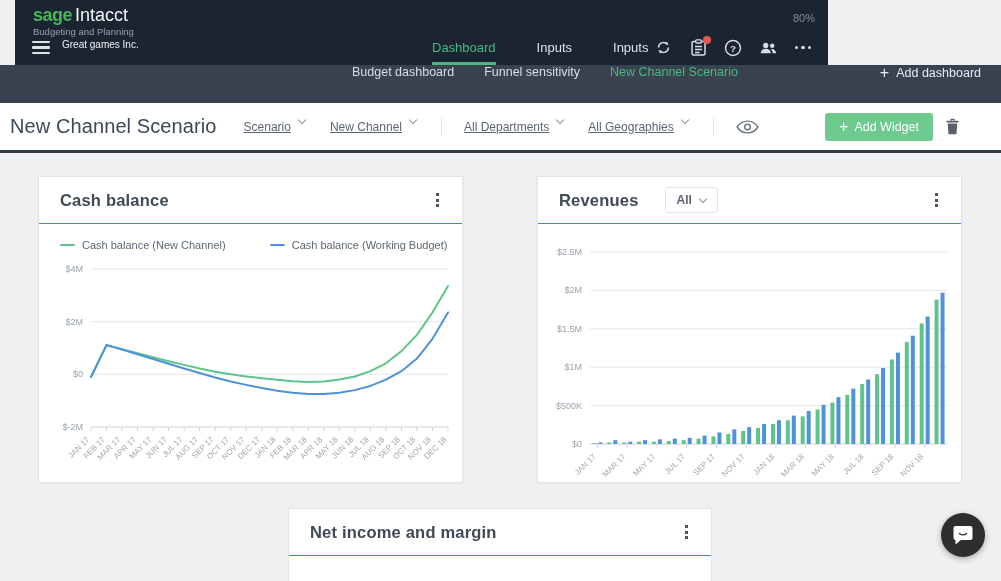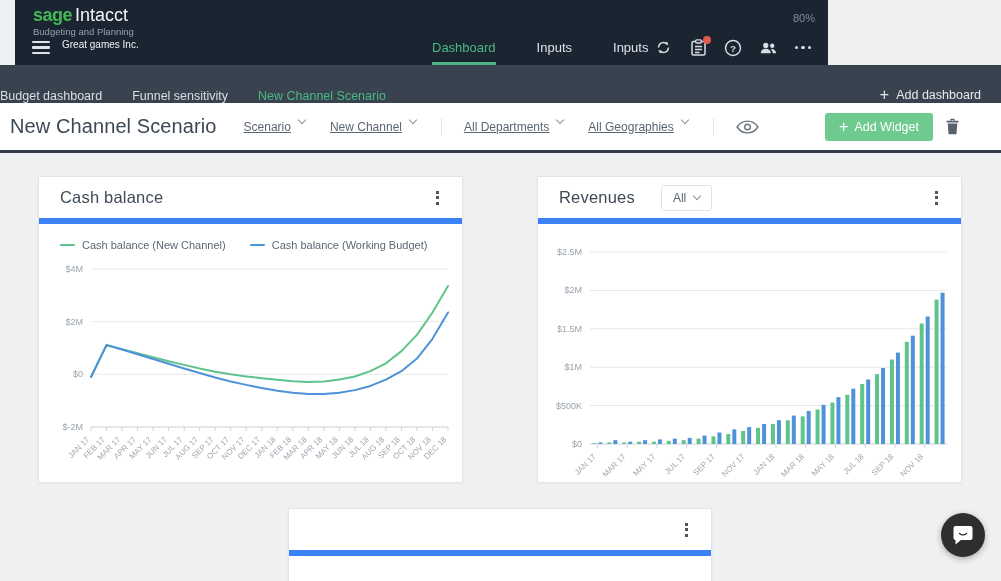--- a/index.html
+++ b/index.html
@@ -20,21 +20,21 @@
   .tabs { position:absolute; left:417px; top:0; height:35px; display:flex; gap:41px; }
   .tab { height:35px; display:flex; align-items:center; font-size:13px; color:#dde2e8; border-bottom:3px solid transparent; padding-top:3px; cursor:pointer; }
   .tab.active { color:var(--accent); border-bottom-color:var(--accent); }
   .top-icons { position:absolute; right:16px; top:0; height:35px; display:flex; align-items:center; gap:17px; }
   .ticon { position:relative; width:18px; height:18px; display:flex; align-items:center; justify-content:center; cursor:pointer; }
   .ticon svg { display:block; }
   .badge { position:absolute; top:-3px; right:-4px; width:8px; height:8px; border-radius:50%; background:var(--badge_red); }
   .dots-h { display:flex; gap:3px; } .dots-h i { width:3.5px; height:3.5px; border-radius:50%; background:#d7dde3; }
 
   
-  .dashbar { position:absolute; top:65px; left:0; width:1001px; height:38px; background:var(--slate); display:flex; align-items:flex-end; }
+  .dashbar { position:absolute; top:65px; left:0; width:1001px; height:38px; background:var(--slate); display:flex; align-items:flex-start; padding-left:352px; }
   .dash-item { font-size:12.5px; color:#d9dee4; margin-right:30px; cursor:pointer; white-space:nowrap; }
   .dash-item.active { color:var(--accent); }
   .dashbar-right { margin-left:auto; display:flex; align-items:center; padding-right:20px; gap:18px; }
   .add-dash { display:flex; align-items:center; gap:7px; color:#e6eaee; font-size:12.5px; cursor:pointer; }
   .plus { font-size:16px; font-weight:300; line-height:1; }
   .create-report { display:flex; align-items:center; gap:8px; color:#f0f3f6; font-size:12.5px; border:1px solid #dfe3e8; border-radius:2px; height:29px; padding:0 13px; cursor:pointer; background:transparent; }
 
   
   .filterbar { position:absolute; top:103px; left:0; width:1001px; height:47px; background:#fff; display:flex; align-items:center; padding:0 0 0 10px; }
   .page-title { font-size:20px; color:#3d4855; font-weight:400; margin-right:27px; letter-spacing:0.1px; }
@@ -45,26 +45,26 @@
   .add-widget { margin-left:auto; display:flex; align-items:center; gap:6px; background:var(--button_green); color:#fff; font-size:12.5px; border:none; border-radius:3px; height:28px; padding:0 14px; cursor:pointer; }
   .trash-btn { margin:0 41px 0 12px; cursor:pointer; display:flex; align-items:center; }
   .header-shadow { position:absolute; top:150px; left:0; width:1001px; height:3px; background:#333d49; }
 
   
   .content { position:absolute; top:153px; left:0; width:1001px; height:428px; background:var(--bg); }
   .card { position:absolute; background:#fff; border:1px solid #e2e5e8; box-shadow:0 1px 2px rgba(40,50,60,.05); }
   .card-cash { left:38px; top:23px; width:425px; height:307px; }
   .card-rev  { left:537px; top:23px; width:425px; height:307px; }
   .card-net  { left:288px; top:355px; width:424px; height:120px; }
-  .card-head { height:47px; display:flex; align-items:center; padding:0 21px; border-bottom:6px solid #3b82f6; }
+  .card-head { height:47px; display:flex; align-items:center; padding:0 21px; border-bottom:1px solid #3b82f6;font-weight:bold; }
   .card-title { font-size:16.5px; color:#3f4a57; letter-spacing:0.2px; }
   .kebab { margin-left:auto; display:flex; flex-direction:column; gap:2.5px; padding:4px 2px; cursor:pointer; }
   .kebab i { width:3px; height:3px; background:#4d565f; }
   .mini-select { margin-left:26px; display:flex; align-items:center; border:1px solid #dfe3e7; border-radius:3px; height:26px; padding:0 11px; font-size:12px; color:#5b6570; cursor:pointer; }
-  .legend { display:flex; gap:24px; padding:15px 0 0 21px; font-size:11px; color:#5d6772; }
+  .legend { display:flex; gap:44px; padding:15px 0 0 21px; font-size:11px; color:#5d6772; }
   .legend-item { display:flex; align-items:center; }
   .dash-swatch { display:inline-block; width:15px; height:2.5px; border-radius:1px; margin-right:7px; }
   .chart-wrap { padding:6px 8px 0 8px; }
   .chart-wrap.rev { padding-top:16px; }
   svg text { font-family:"Liberation Sans","DejaVu Sans",sans-serif; }
 
   
   .chat-fab { position:absolute; right:16px; bottom:24px; width:44px; height:44px; border-radius:50%; background:#2e2e2e; display:flex; align-items:center; justify-content:center; box-shadow:0 2px 6px rgba(0,0,0,.3); cursor:pointer; }
 </style>
 </head>
@@ -370,20 +370,21 @@
           <rect x="349.9375" y="112.608" width="4" height="91.392" fill="#4f92da"></rect>
           <rect x="364.8125" y="95.71200000000002" width="4" height="108.28799999999998" fill="#4f92da"></rect>
           <rect x="379.6875" y="76.512" width="4" height="127.488" fill="#4f92da"></rect>
           <rect x="394.5625" y="52.70400000000001" width="4" height="151.296" fill="#4f92da"></rect>
         </svg>
     </div>
   </section>
 
   <section class="card card-net">
     <div class="card-head">
+      <span class="card-title">Net income and margin</span>
       <span class="kebab">
           <i></i>
           <i></i>
           <i></i>
         </span>
     </div>
   </section>
 
   <div class="chat-fab">
     <svg width="24" height="23" viewBox="0 0 24 23">

